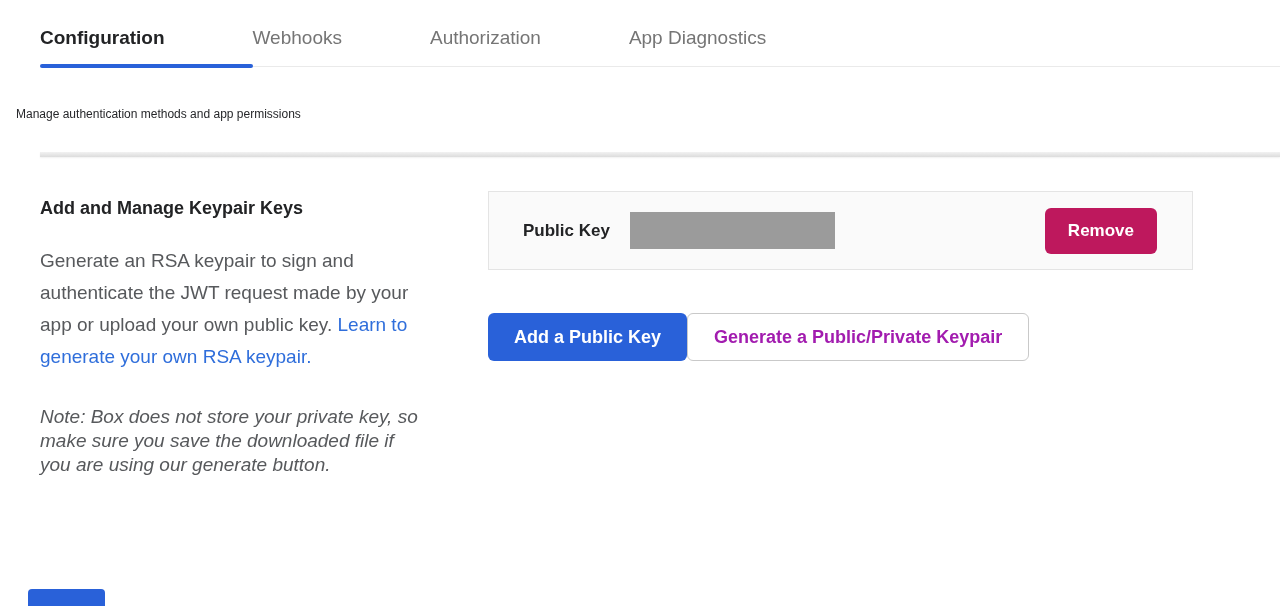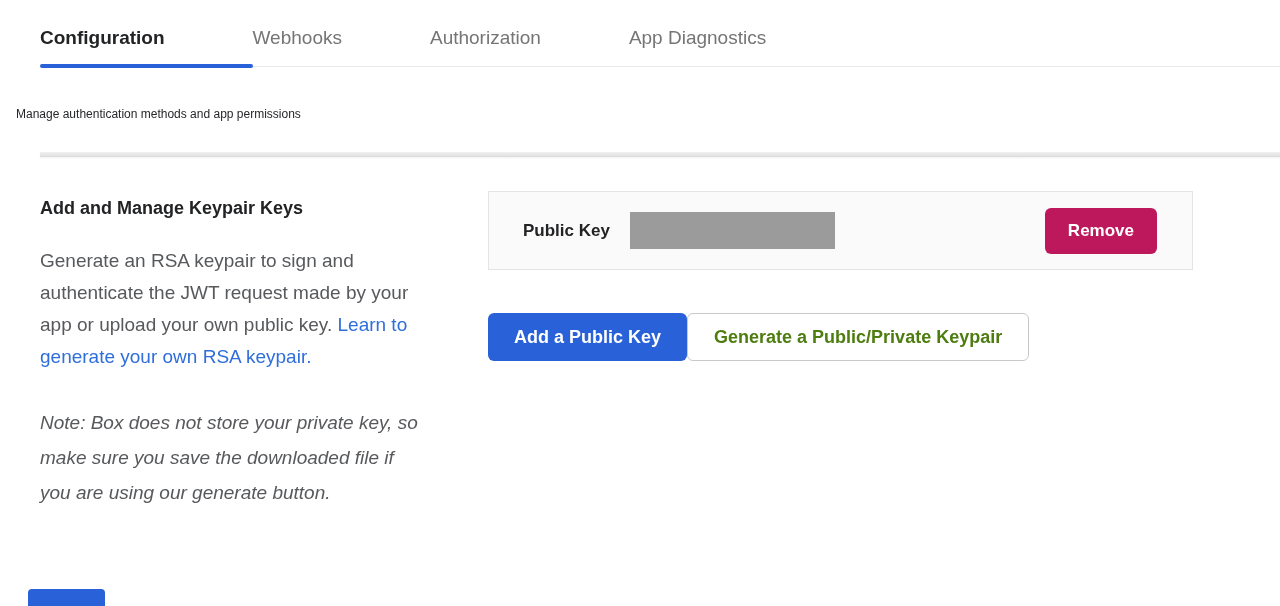--- a/index.html
+++ b/index.html
@@ -65,21 +65,21 @@
     color: #57595c;
   }
   .left-col a.inline-link {
     color: #2f6edb;
     text-decoration: none;
     cursor: pointer;
   }
   .left-col p.note {
     margin-top: 32px;
     font-size: 19px;
-    line-height: 35px;
+    line-height: 24px;
     font-style: italic;
     color: #57595c;
   }
 
   .right-col { margin-left: 70px; flex: none; width: 705px; }
 
   
   .key-panel {
     margin-top: 34px;
     height: 79px;
@@ -119,21 +119,21 @@
   .actions { margin-top: 43px; display: flex; }
   .btn-primary {
     background: #2961d9;
     color: #ffffff;
     font-size: 18px;
     height: 48px;
     padding: 0 26px;
   }
   .btn-secondary {
     background: #ffffff;
-    color: #4d7c0f;
+    color: #a21caf;
     font-size: 18px;
     height: 48px;
     padding: 0 26px;
     border: 1px solid #c9c9c9;
   }
 
   
   .partial-button {
     position: absolute;
     left: 28px;

